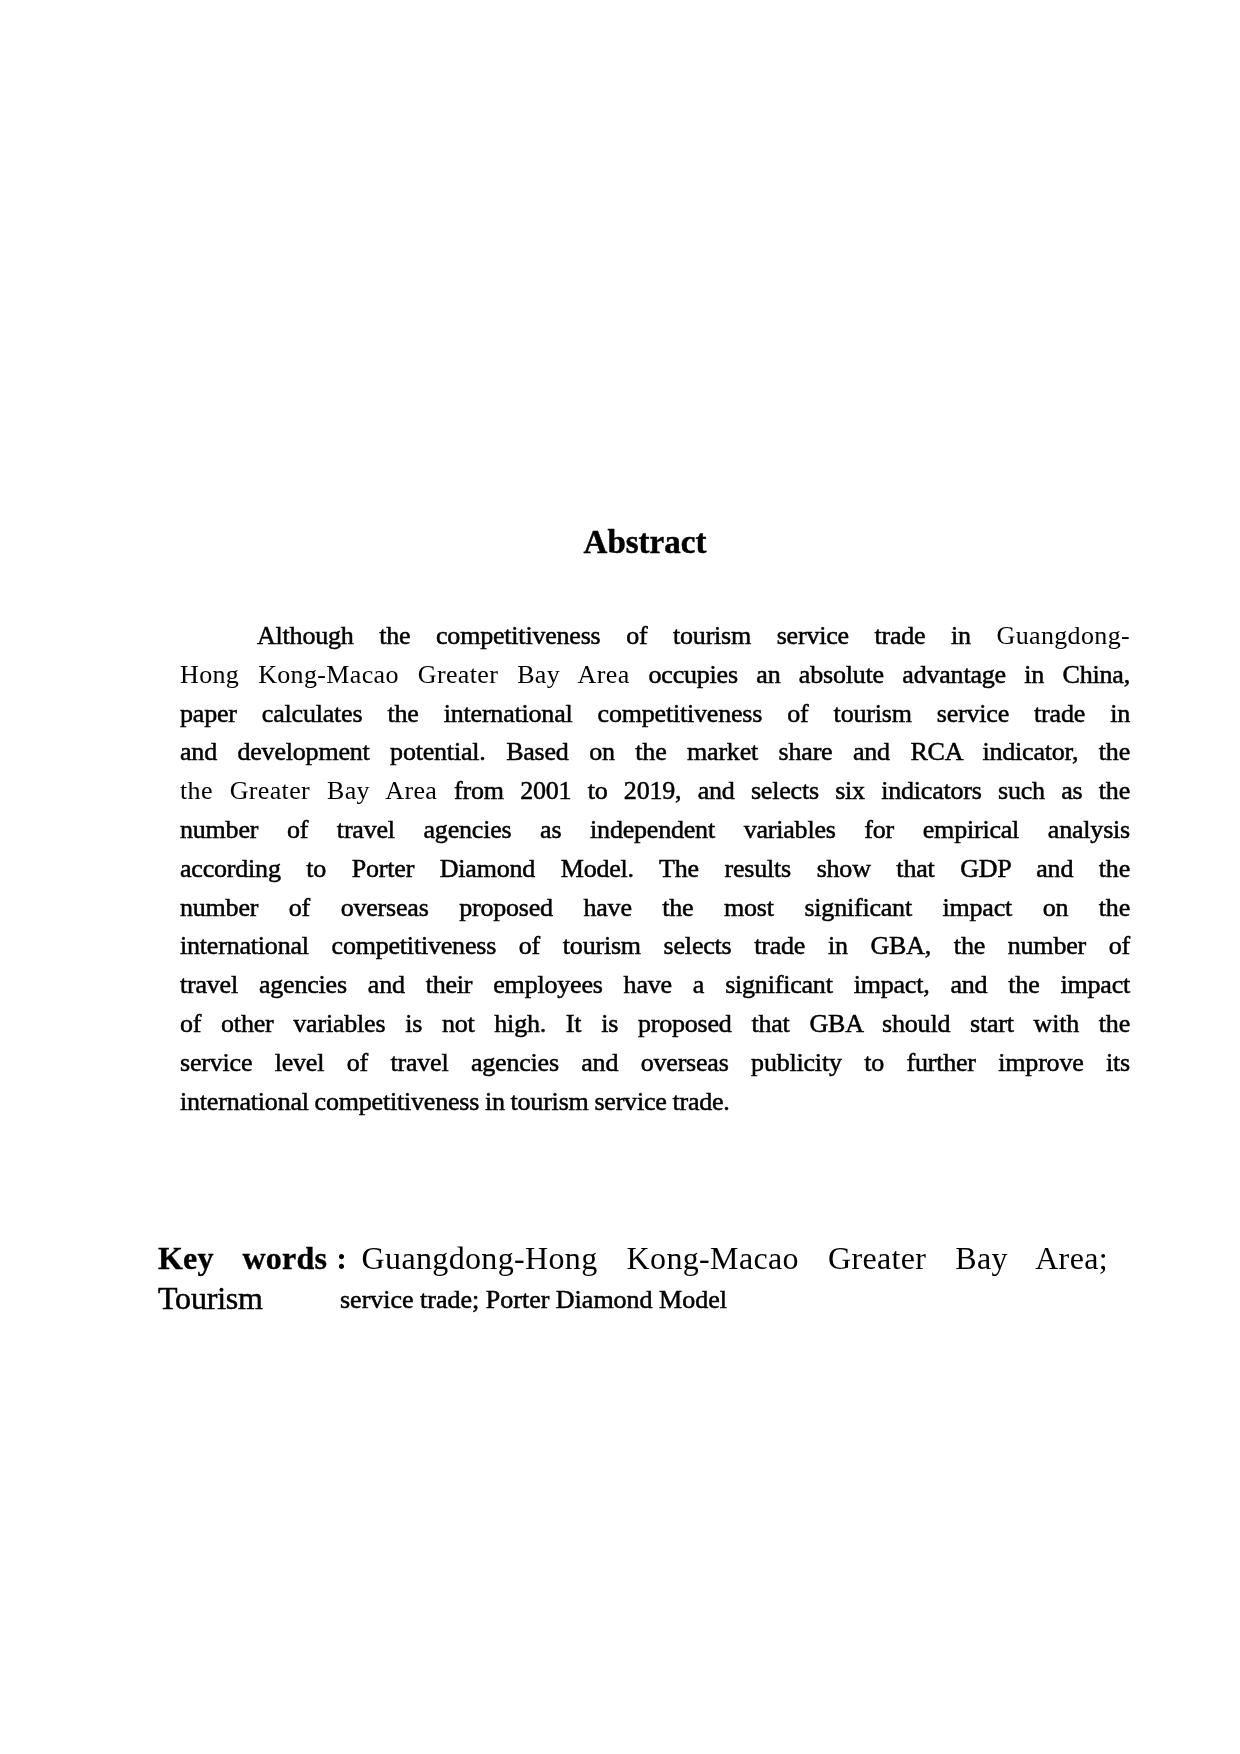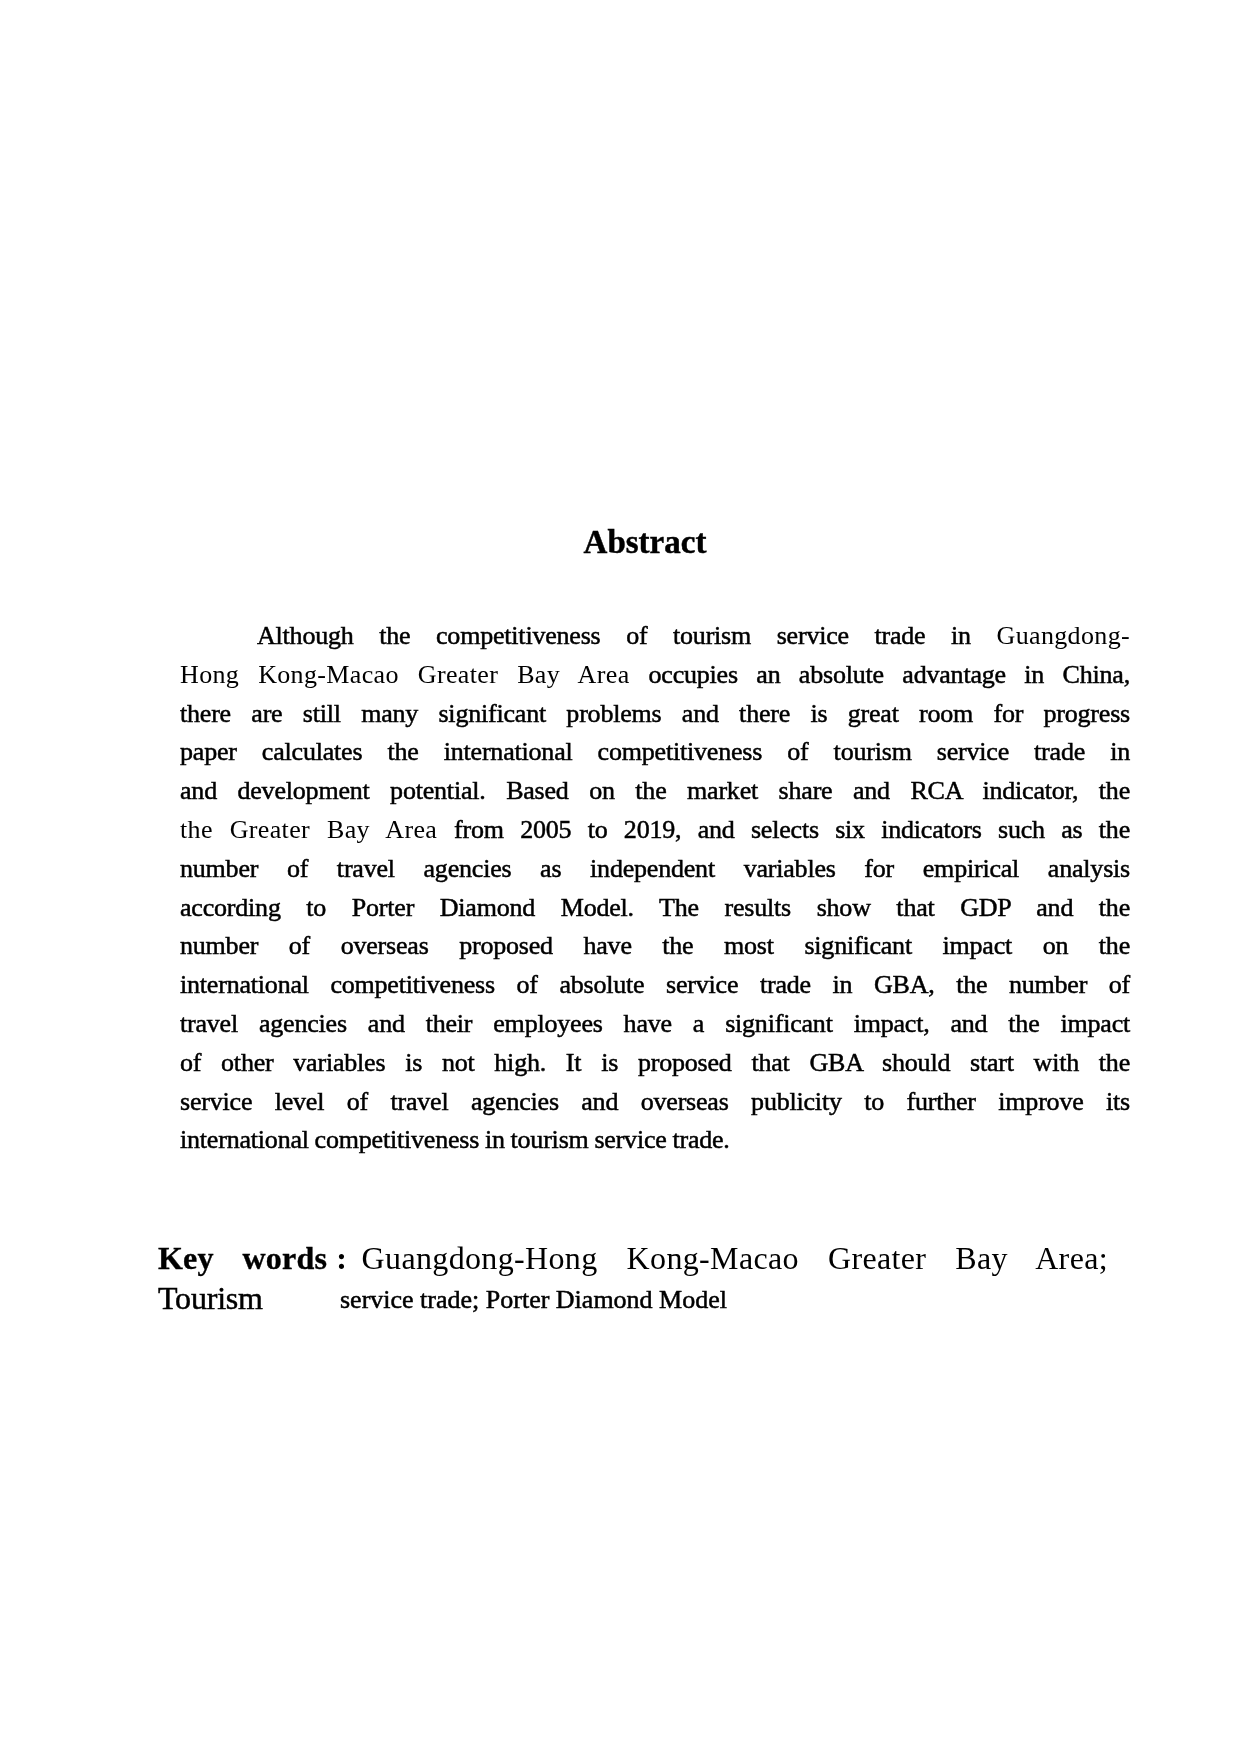--- a/index.html
+++ b/index.html
@@ -77,28 +77,27 @@
 </head>
 <body>
 
 <div class="page">
 
   <div class="title">Abstract</div>
 
   <div class="para">
     <div class="line first"><span class="h">Although the competitiveness of tourism service trade in </span><span class="l">Guangdong-</span></div>
     <div class="line"><span class="l">Hong Kong-Macao Greater Bay Area </span><span class="h">occupies an absolute advantage in China,</span></div>
-    <div class="line"><span class="h">there are still many significant problems and there is great room for progress</span></div>
     <div class="line"><span class="h">paper calculates the international competitiveness of tourism service trade in</span></div>
     <div class="line"><span class="h">and development potential. Based on the market share and RCA indicator, the</span></div>
-    <div class="line"><span class="l">the Greater Bay Area </span><span class="h">from 2005 to 2019, and selects six indicators such as the</span></div>
+    <div class="line"><span class="l">the Greater Bay Area </span><span class="h">from 2001 to 2019, and selects six indicators such as the</span></div>
     <div class="line"><span class="h">number of travel agencies as independent variables for empirical analysis</span></div>
     <div class="line"><span class="h">according to Porter Diamond Model. The results show that GDP and the</span></div>
     <div class="line"><span class="h">number of overseas proposed have the most significant impact on the</span></div>
-    <div class="line"><span class="h">international competitiveness of absolute service trade in GBA, the number of</span></div>
+    <div class="line"><span class="h">international competitiveness of tourism selects trade in GBA, the number of</span></div>
     <div class="line"><span class="h">travel agencies and their employees have a significant impact, and the impact</span></div>
     <div class="line"><span class="h">of other variables is not high. It is proposed that GBA should start with the</span></div>
     <div class="line"><span class="h">service level of travel agencies and overseas publicity to further improve its</span></div>
     <div class="line last"><span class="h">international competitiveness in tourism service trade.</span></div>
   </div>
 
   <div class="kw1"><span class="kw-label">Key words</span><span class="kw-colon">:</span><span class="l">Guangdong-Hong Kong-Macao Greater Bay Area; </span><span class="h">Tourism</span></div>
 
   <div class="kw2 h">service trade; Porter Diamond Model</div>
 

